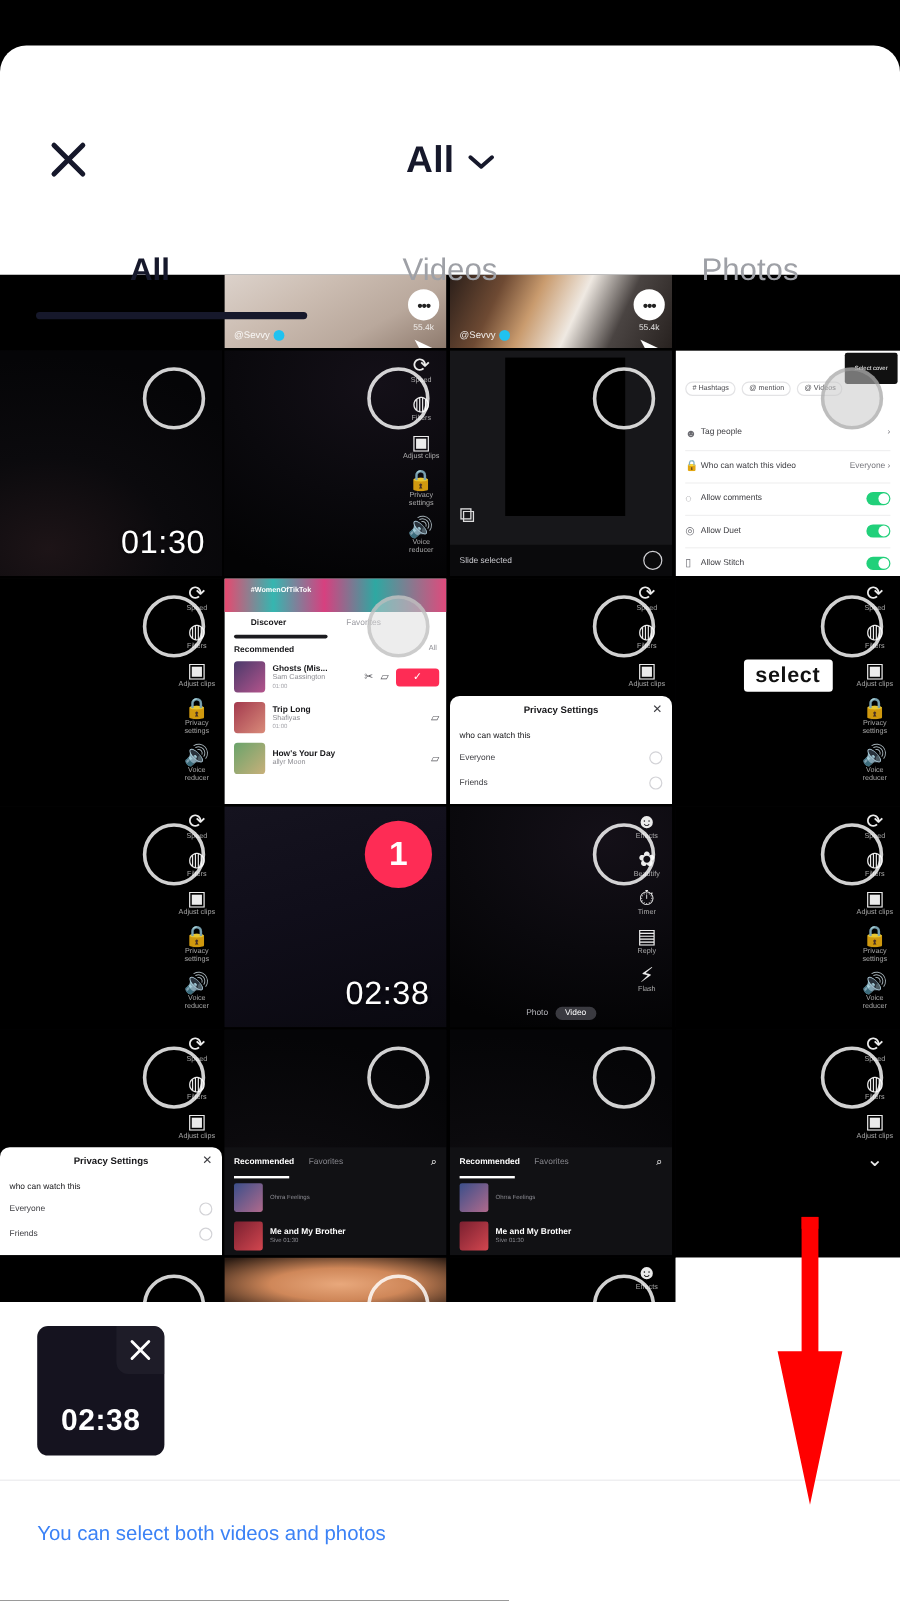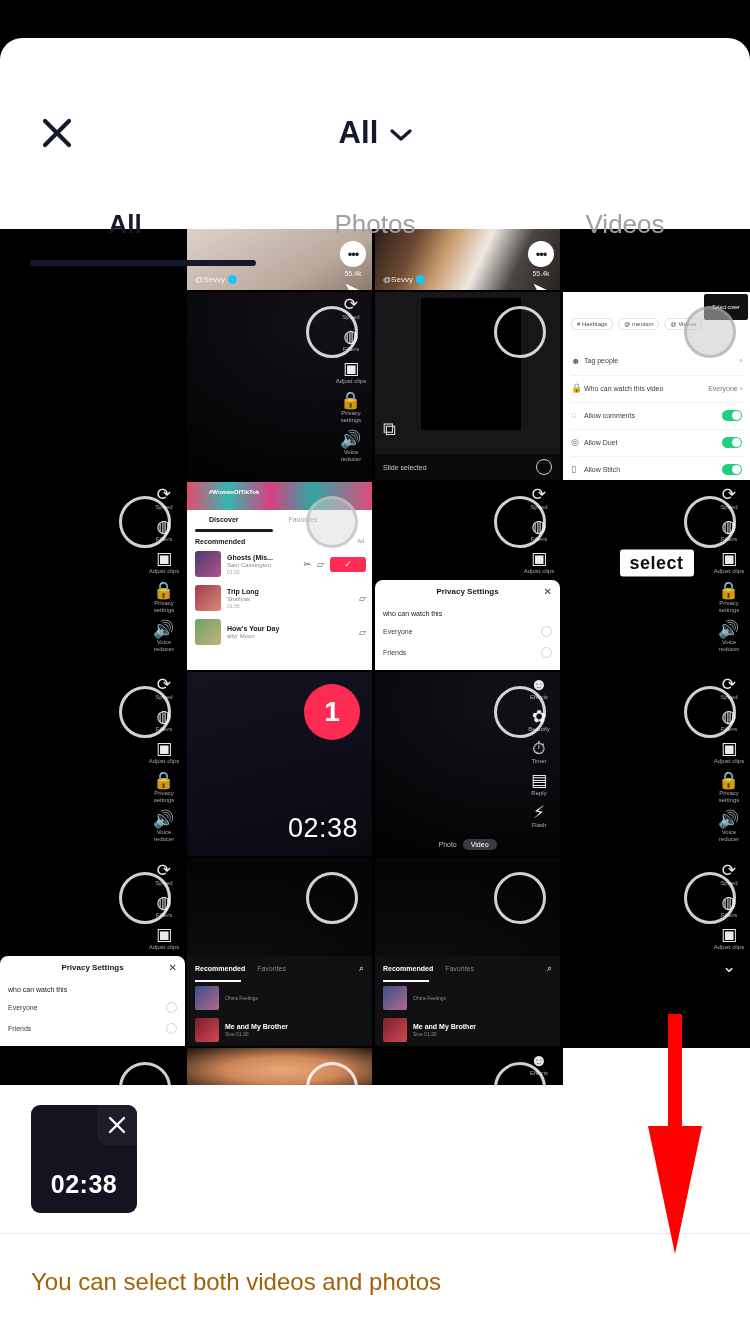--- a/index.html
+++ b/index.html
@@ -169,21 +169,21 @@
   .selected-strip{ position:relative; height:148px; }
   .sel-thumb{ position:absolute; left:31px; top:20px; width:106px; height:108px;
               background:#15131f; border-radius:9px; overflow:hidden; cursor:pointer; }
   .sel-thumb .x{ position:absolute; right:0; top:0; width:40px; height:40px;
                  display:flex; align-items:center; justify-content:center;
                  background:rgba(32,30,42,.85); border-radius:0 9px 0 10px; cursor:pointer;}
   .sel-thumb .d{ position:absolute; left:0; right:0; bottom:14px; text-align:center;
                  font-size:25px; font-weight:600; color:#fff; letter-spacing:.5px; }
   .divider{ position:absolute; left:0; right:0; top:148px; height:1px; background:#ececee; }
   .footer{ position:absolute; left:0; right:0; top:149px; height:100px; }
-  .hint{ position:absolute; left:31px; top:34px; font-size:24px; color:#a16207; }
+  .hint{ position:absolute; left:31px; top:34px; font-size:17px; color:#3b82f6; }
   .next-wrap{ position:absolute; right:18px; top:7px; }
   .next-btn{ width:108px; height:63px; background:#fe2c55; border-radius:4px;
              display:flex; align-items:center; justify-content:center;
              font-size:27px; font-weight:600; color:#fff; cursor:pointer;
              outline:7px solid #ff0000; }
 
   
   .arrow{ position:absolute; z-index:40; left:640px; top:1014px; }
 </style>
 </head>
@@ -217,20 +217,25 @@
       </div>
       <div class="handle">
         <span class="nm">@Sevvy</span>
         <span class="vf"></span>
       </div>
     </div>
     <div class="cell" style="left:563px;top:0;width:187px;height:61px;">
       <div class="th black"></div>
     </div>
 
+    <div class="cell" style="left:0;top:63px;width:185px;height:188px;">
+      <div class="th dark"></div>
+      <div class="selcircle"></div>
+      <div class="dur">01:30</div>
+    </div>
     <div class="cell" style="left:187px;top:63px;width:185px;height:188px;">
       <div class="th dark2"></div>
       <div class="rail">
         <div class="ri">
             <span class="gl">⟳</span>
             <span class="lb">Speed</span>
           </div>
         <div class="ri">
             <span class="gl">◍</span>
             <span class="lb">Filters</span>
@@ -685,22 +690,22 @@
       </div>
       <div class="nav-title">
         <span class="ttl">All</span>
         <svg class="chev" width="22" height="14" viewBox="0 0 22 14" aria-hidden="true">
           <path d="M2 3 L11 11 L20 3" stroke="#16182b" stroke-width="3.2" stroke-linecap="round" stroke-linejoin="round" fill="none"></path>
         </svg>
       </div>
     </div>
     <div class="tabs">
       <div class="tab active">All</div>
+      <div class="tab inactive">Videos</div>
       <div class="tab inactive">Photos</div>
-      <div class="tab inactive">Videos</div>
     </div>
     <div class="tab-indicator"></div>
   </div>
 
   <div class="bottom">
     <div class="selected-strip">
       <div class="sel-thumb">
         <div class="x">
           <svg width="22" height="22" viewBox="0 0 22 22" aria-hidden="true">
             <path d="M4 4 L18 18 M18 4 L4 18" stroke="#ffffff" stroke-width="2.4" stroke-linecap="round" fill="none"></path>

